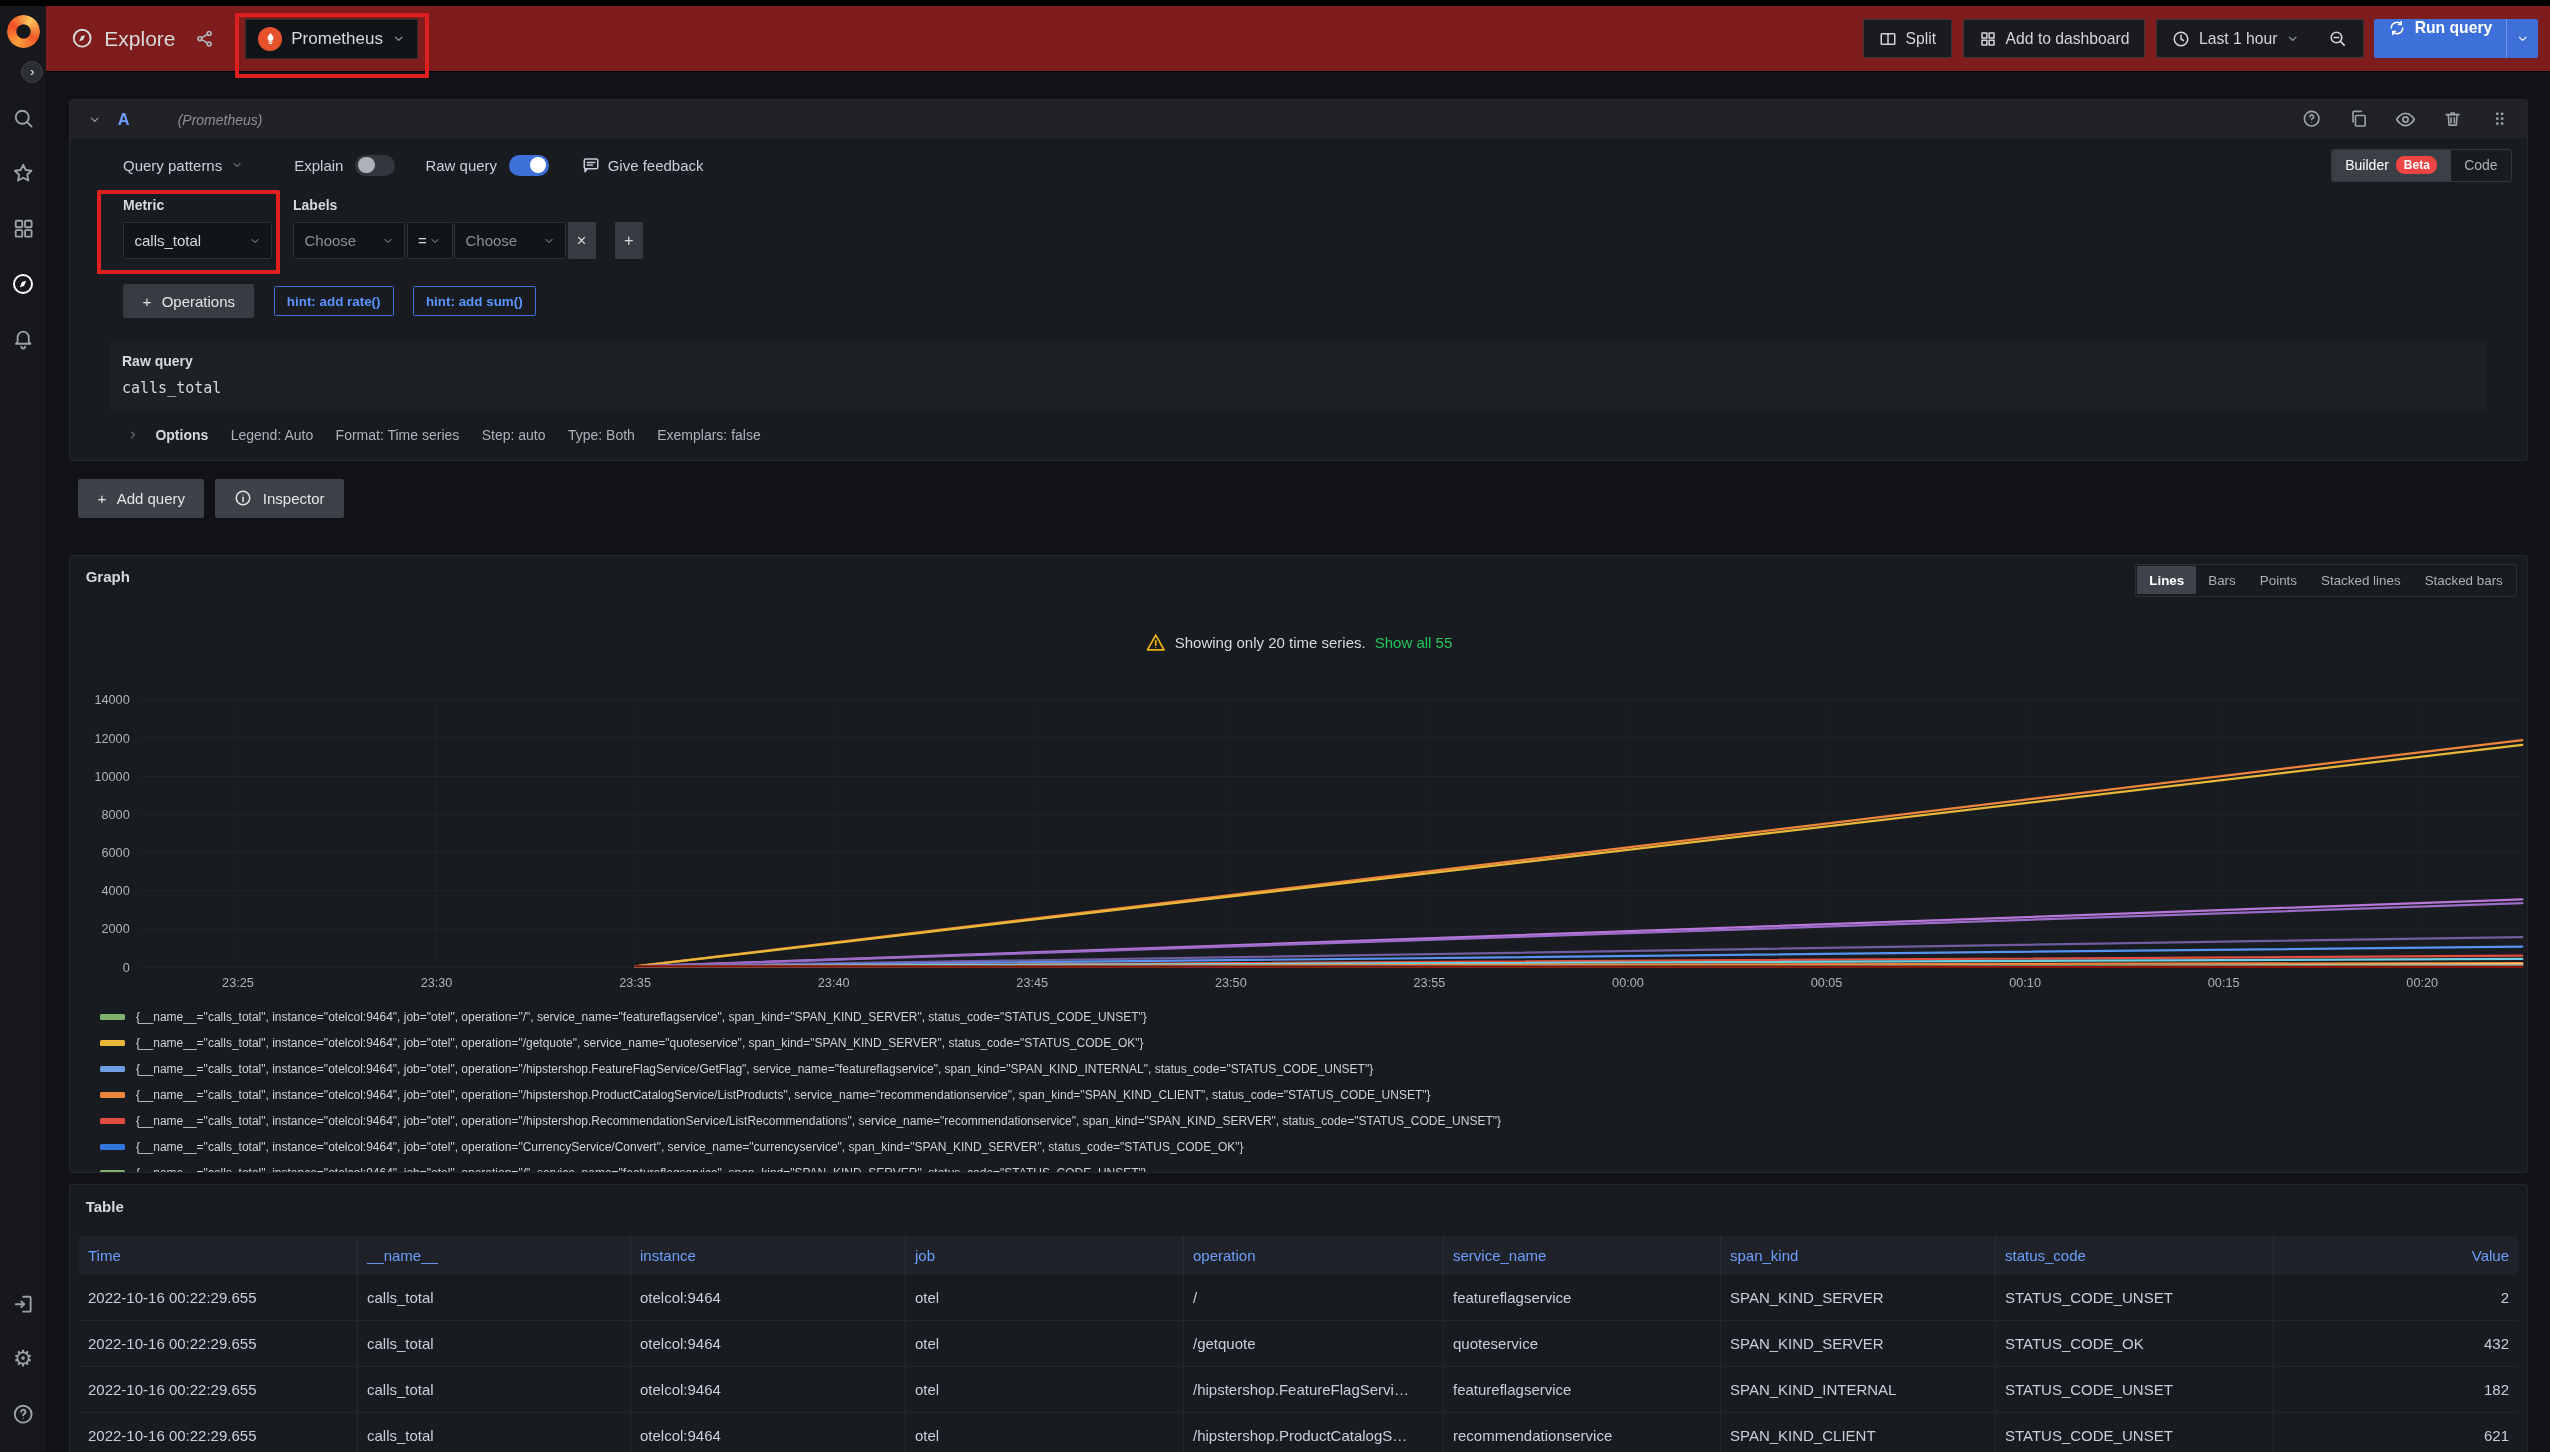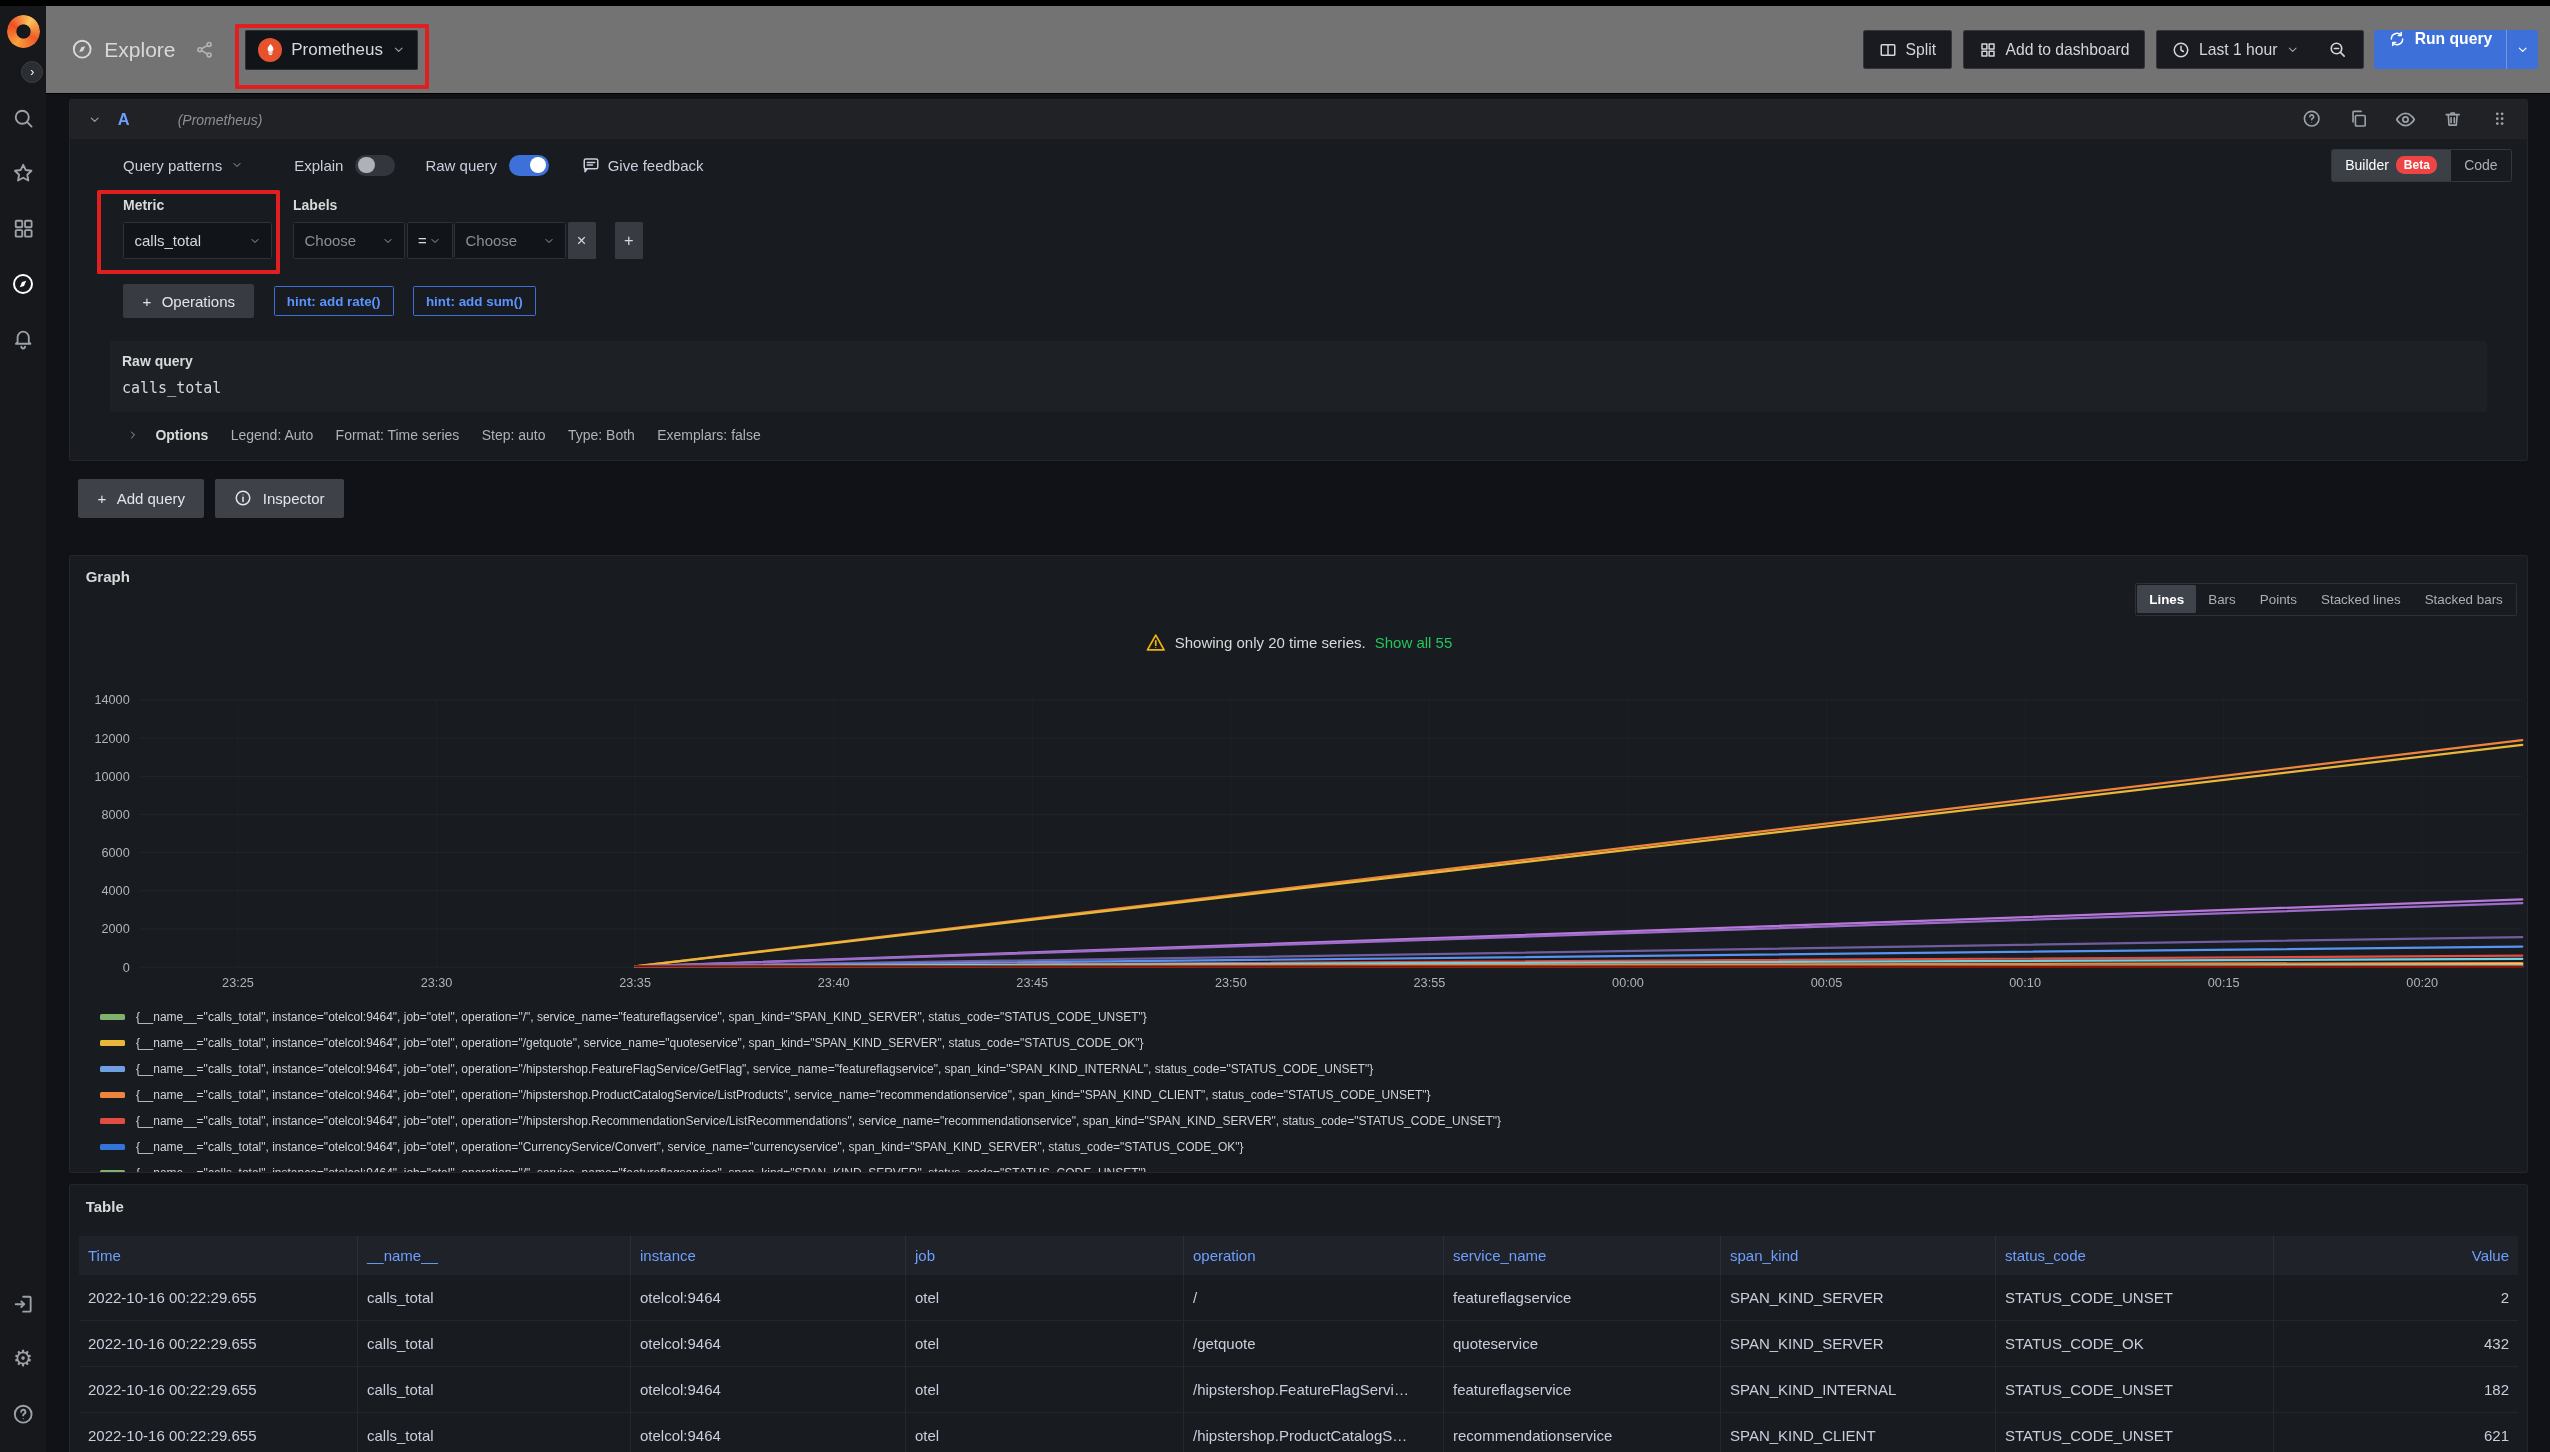--- a/index.html
+++ b/index.html
@@ -20,21 +20,21 @@
   .expand-btn { position:absolute; left:21px; top:61px; width:22.4px; height:22.4px; border-radius:50%;
     background:#2b2e33; border:0.7px solid #3a3d42; color:#fff; display:flex; align-items:center;
     justify-content:center; font-size:12px; z-index:9; }
   .side-icons { margin-top:43px; display:flex; flex-direction:column; align-items:center; }
   .side-item { height:55px; width:46px; display:flex; align-items:center; justify-content:center; color:#9da2a8; cursor:pointer; }
   .side-item.active { color:#ffffff; }
   .side-bottom { margin-top:auto; padding-bottom:10.5px; display:flex; flex-direction:column; align-items:center; }
   .gear-glyph { font-size:22.4px; line-height:22.4px; }
 
   
-  .nav { position:absolute; top:6px; left:46px; right:0; height:88px; background:#737373;
+  .nav { position:absolute; top:6px; left:46px; right:0; height:66px; background:#7f1d1d;
     border-bottom:0.7px solid #000; display:flex; align-items:center; padding:0 12px 0 25.4px; z-index:5; }
   .nav-title { display:flex; align-items:center; color:#d8d9da; }
   .nav-title .t { font-size:21px; margin-left:10.5px; font-weight:400; }
   .share { margin-left:19.4px; color:#b0b4ba; }
   .ds-wrap { position:relative; margin-left:31px; }
   .ring { position:absolute; border:4.5px solid #e02020; border-radius:1.5px; pointer-events:none; z-index:8; }
   .ds-ring { inset:-6px -10.5px -19.4px -10.5px; }
   .ds-btn { display:flex; align-items:center; gap:9px; background:#111419; border:0.7px solid #2c2e33;
     border-radius:1.5px; height:40px; padding:0 12px; font-size:17px; color:#d8d9da; cursor:pointer; }
   .prom { width:24px; height:24px; border-radius:50%; background:#e6522c; display:flex; align-items:center; justify-content:center; }
@@ -99,21 +99,21 @@
   .opt-row { display:flex; align-items:center; gap:22.4px; padding:15px 0 16.4px 57px; font-size:14px; color:#adb3bb; }
   .opt-row .opt-t { color:#d8d9da; font-weight:700; margin-left:-6px; }
   .opt-chev { color:#9da2a8; }
 
   .below-btns { display:flex; gap:10.5px; margin:18px 0 0 9px; }
   .below-btns .btn-gray { height:39px; background:#3e4248; }
 
   
   .graph-panel { margin-top:37px; height:618px; position:relative; overflow:hidden; }
   .panel-title { position:absolute; top:12px; left:15.7px; font-size:15px; font-weight:700; color:#d8d9da; }
-  .modes { position:absolute; top:27px; right:9.7px; border:0.7px solid #2e3036; border-radius:1.5px; display:flex; padding:1.5px; }
+  .modes { position:absolute; top:8px; right:9.7px; border:0.7px solid #2e3036; border-radius:1.5px; display:flex; padding:1.5px; }
   .mode { padding:0 12px; height:28px; display:flex; align-items:center; font-size:13.4px; color:#aab0b8; cursor:pointer; }
   .mode.active { background:#3f434b; color:#fff; border-radius:1.5px; font-weight:700; }
   .warn { position:absolute; top:76px; left:50%; transform:translateX(-50%); display:flex; align-items:center;
     gap:9px; font-size:15px; color:#d8d9da; }
   .warn .lnk { color:#22c55e; cursor:pointer; }
   .warn-ic { color:#edb20f; }
   #chart-svg { position:absolute; top:129px; left:0; }
   .legend { position:absolute; left:30px; right:15px; top:448px; }
   .lrow { height:26px; display:flex; align-items:center; white-space:nowrap; overflow:hidden; cursor:pointer; }
   .ldash { width:25.4px; height:6px; border-radius:1.5px; margin-right:10.5px; flex:none; }

